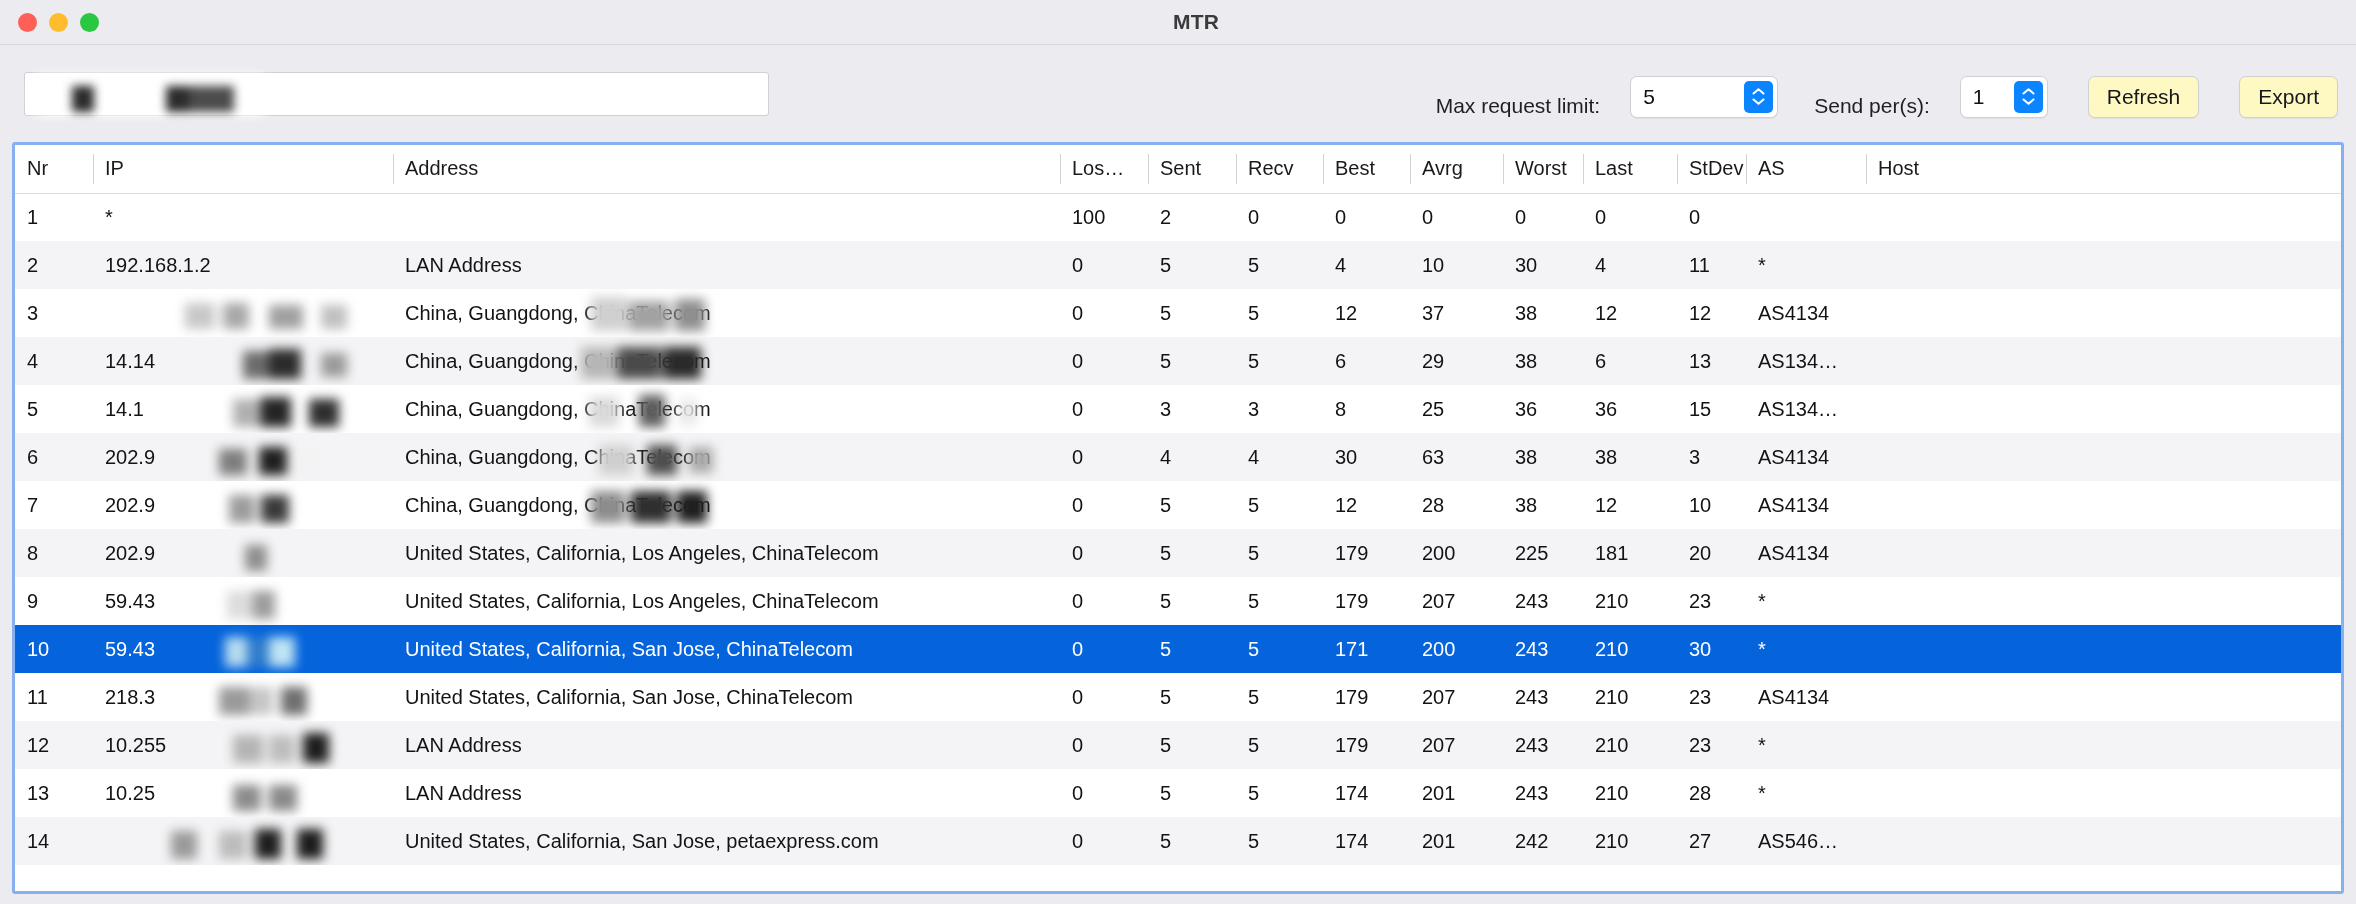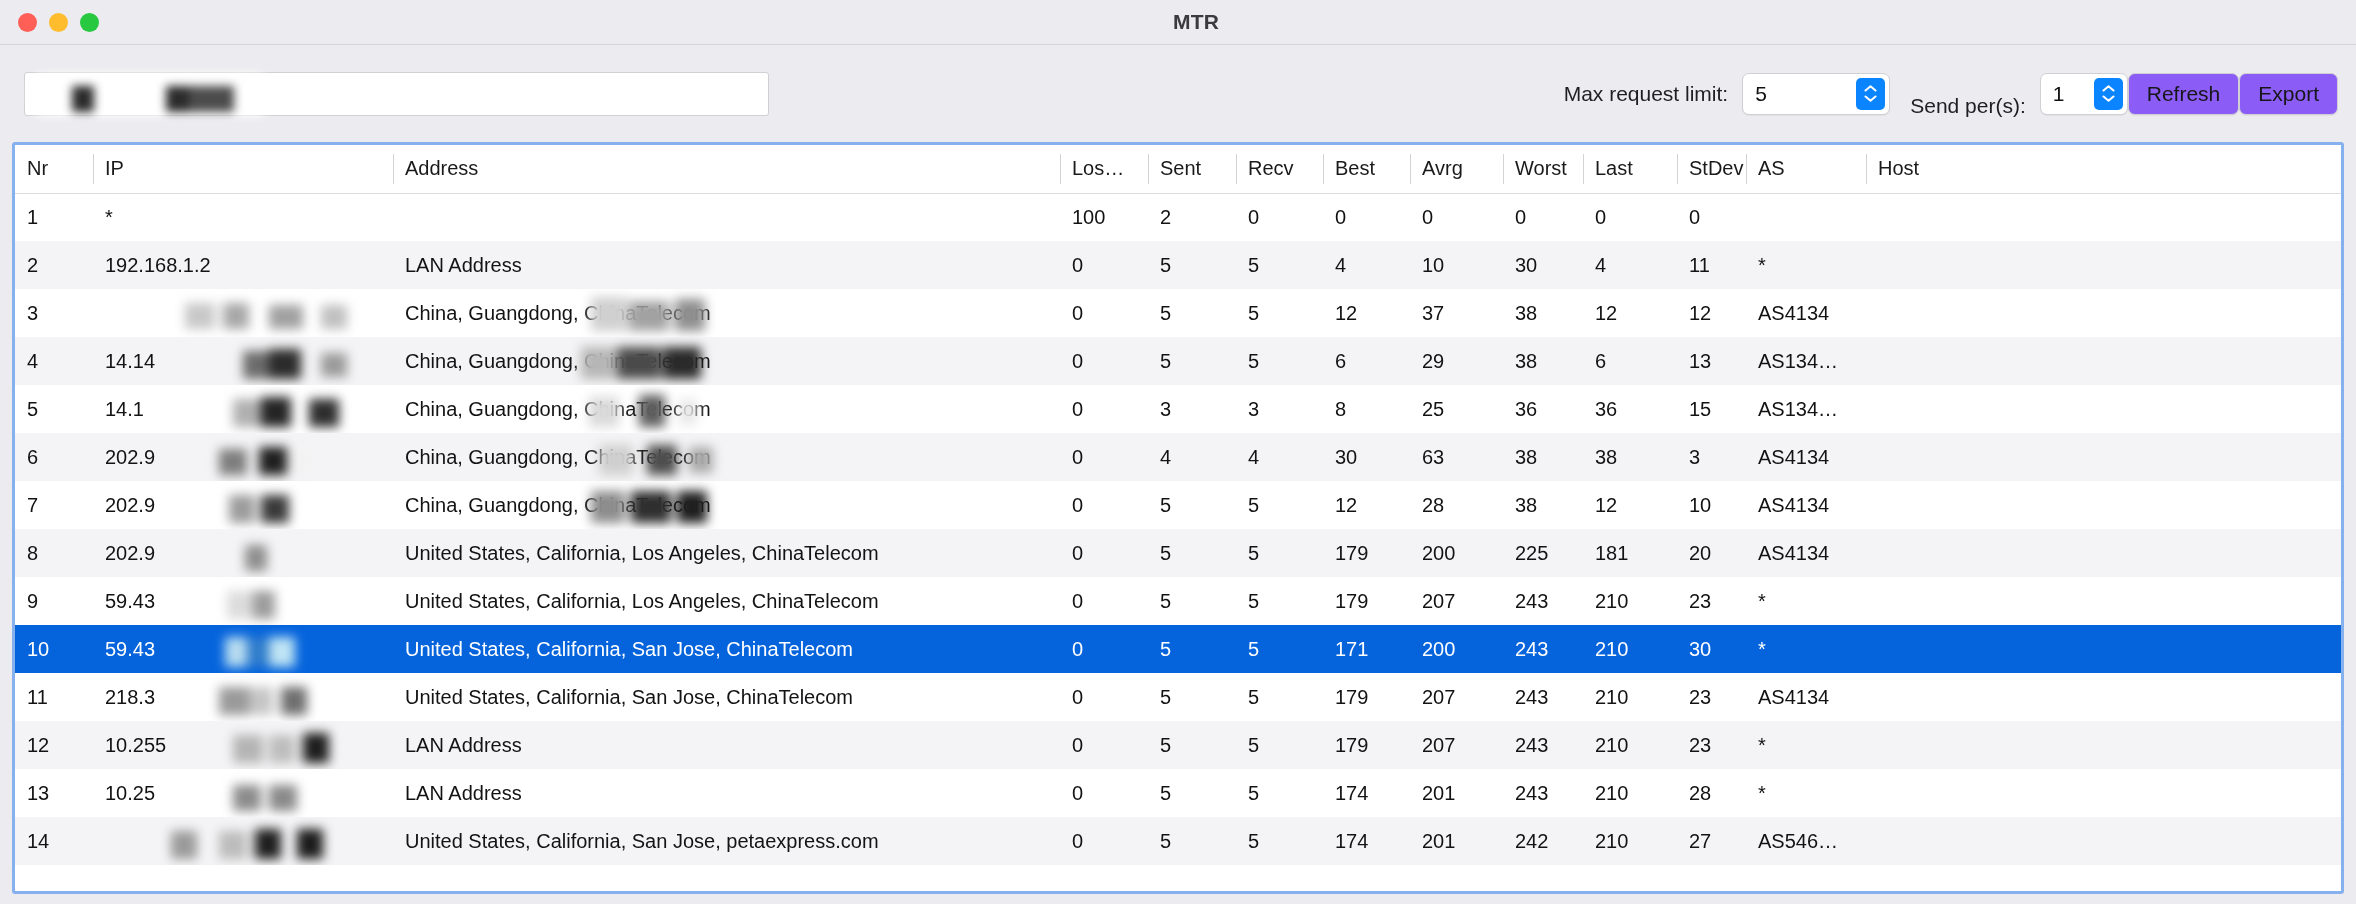--- a/index.html
+++ b/index.html
@@ -107,22 +107,22 @@
     background: #fff;
     border-radius: 14px;
   }
   .search-redact > i.a { left: 42px; top: 12px; width: 22px; height: 26px; background: #2b2b2b; }
   .search-redact > i.b { left: 136px; top: 12px; width: 23px; height: 26px; background: #2b2b2b; }
   .search-redact > i.c { left: 159px; top: 12px; width: 45px; height: 26px; background: #4c4c4c; }
 
   .toolbar-right {
     margin-left: auto;
     display: flex;
-    align-items: center;
-    gap: 0;
+    align-items: flex-end;
+    gap: 16px;
   }
 
   .tb-label {
     font-size: 21px;
     color: #1F1F22;
     white-space: nowrap;
   }
 
   .stepper-field {
     display: flex;
@@ -161,27 +161,27 @@
     justify-content: center;
     gap: 3px;
   }
   .chev { width: 13px; height: 7px; display: block; }
   .chev svg { display: block; }
 
   .tb-label.send { margin-left: 20px; margin-top: 24px; }
 
   .tb-button {
     height: 42px;
-    background: #8b5cf6;
+    background: #fef9c3;
     border: 1px solid #CFCFD4;
     border-radius: 7px;
     font-size: 21px;
     color: #17171A;
     padding: 0 18px;
-    margin-left: 0;
+    margin-left: 24px;
     font-family: "Liberation Sans", sans-serif;
     cursor: default;
     box-shadow: 0 1px 1px rgba(0,0,0,0.05);
     white-space: nowrap;
   }
 
   
   .table-outer {
     flex: 1 1 auto;
     margin: 0 12px 10px 12px;

